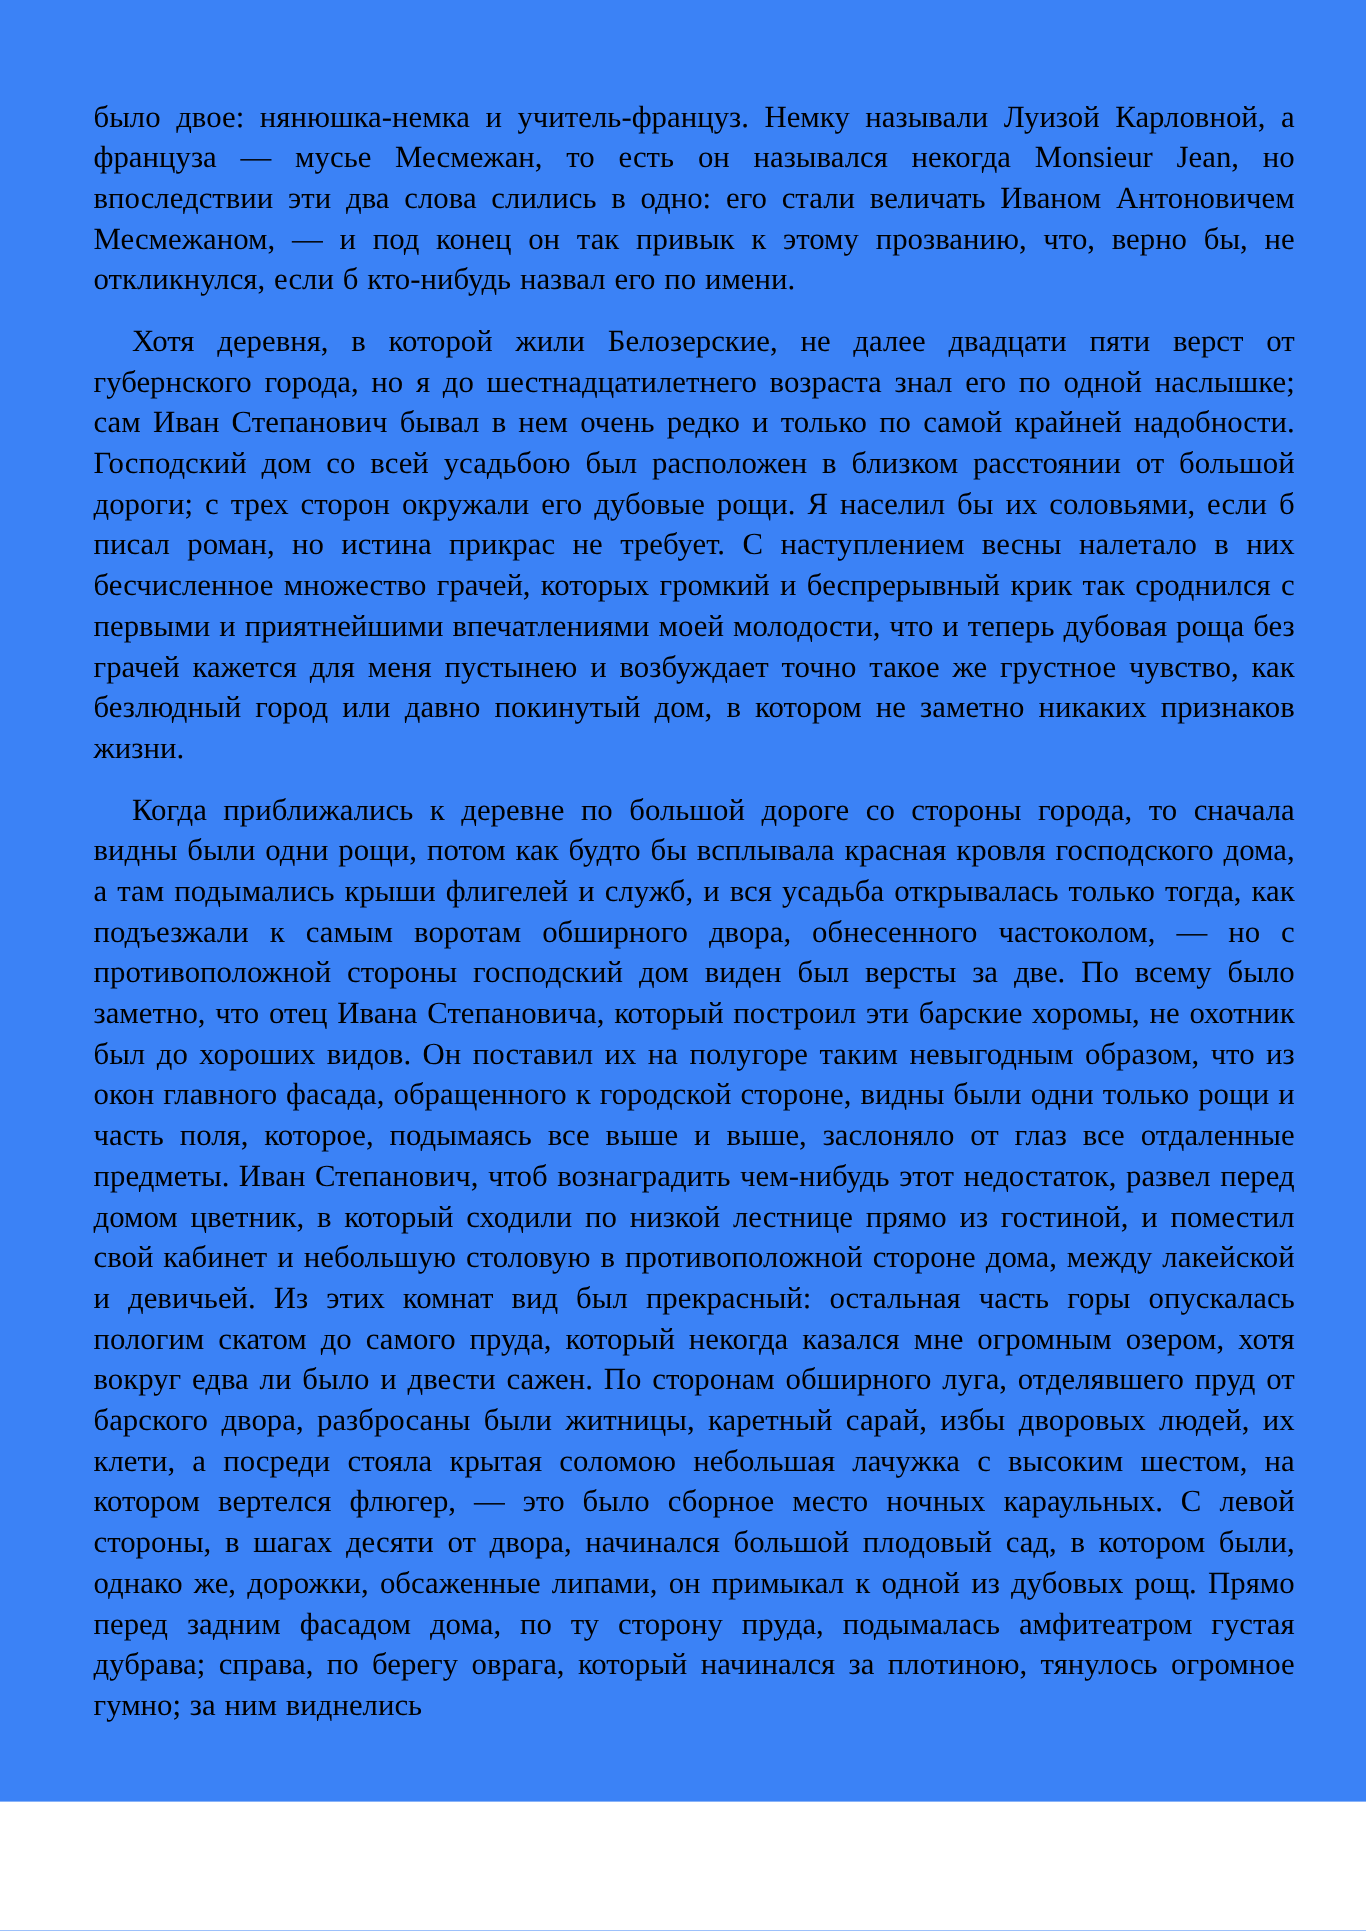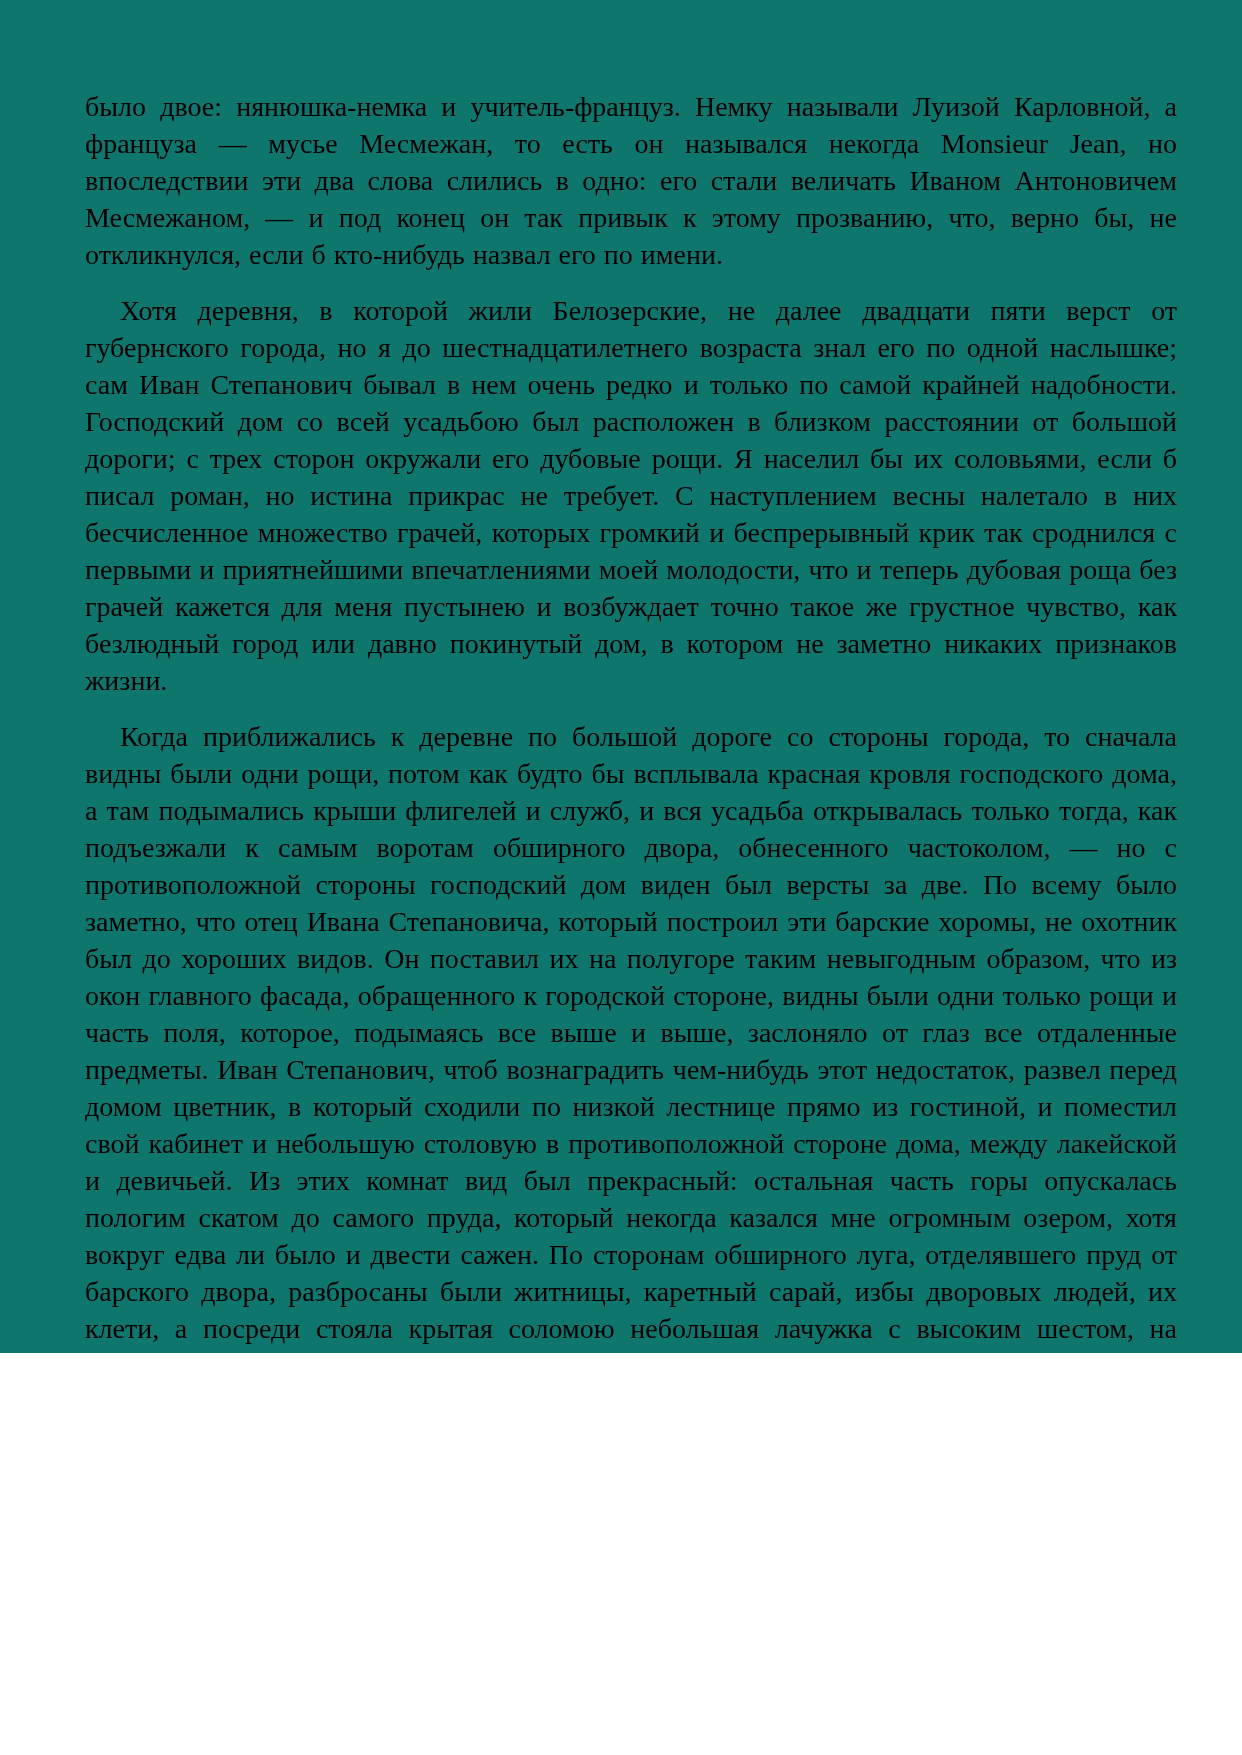--- a/index.html
+++ b/index.html
@@ -6,22 +6,22 @@
     margin: 0;
     padding: 0;
   }
   body {
     background: #ffffff;
     font-family: "Liberation Serif", "DejaVu Serif", serif;
   }
   .page {
     position: relative;
     width: 1242px;
-    height: 1353px;
-    background: #0f766e;
+    height: 1638px;
+    background: #3b82f6;
     box-sizing: border-box;
     padding: 88px 65px 0 85px;
     overflow: hidden;
   }
   .para {
     margin: 0;
     color: #000000;
     font-size: 28px;
     line-height: 37px;
     text-align: justify;

